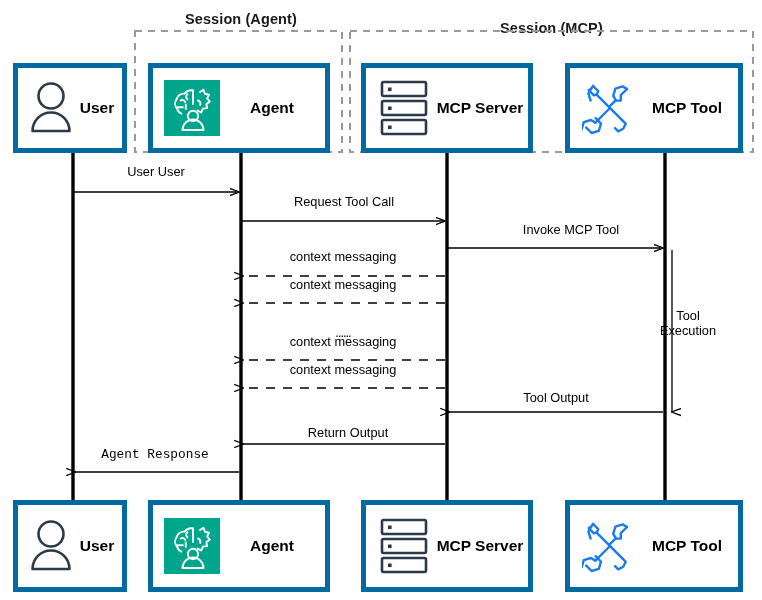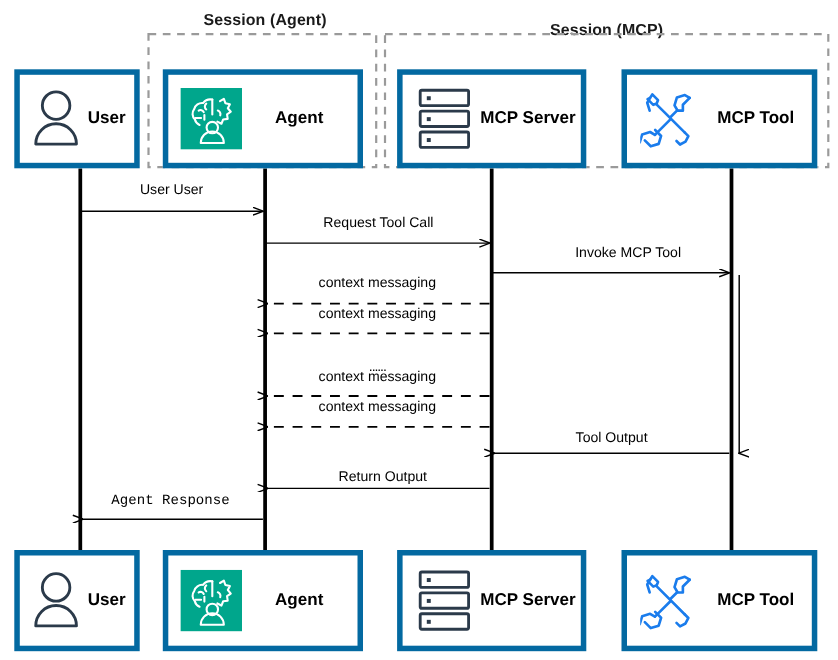--- a/index.html
+++ b/index.html
@@ -134,20 +134,24 @@
   <div class="msg-label" style="left:343px; top:249px;">context messaging</div>
   <div class="msg-label" style="left:343px; top:277px;">context messaging</div>
   <div class="ellipsis-label" style="left:343px; top:325px;">......</div>
   <div class="msg-label" style="left:343px; top:334px;">context messaging</div>
   <div class="msg-label" style="left:343px; top:362px;">context messaging</div>
 
   <div class="msg-label" style="left:556px; top:390px;">Tool Output</div>
   <div class="msg-label" style="left:324px; top:425px;padding-left:48px;">Return Output</div>
   <div class="msg-label" style="left:155px; top:447px;font-family:Liberation Mono, monospace;">Agent Response</div>
 
+  <div class="msg-label multiline" style="left:724px; top:308px; width:72px; margin-left:-36px;">
+    <span>Tool</span><br>
+    <span>Execution</span>
+  </div>
 
   <div class="actor-box" style="left:13px; top:63px; width:114px; height:90px;">
     <span class="actor-icon" style="width:50px; padding-left:8px;">
       <svg width="42" height="54" viewBox="0 0 42 54">
         <circle cx="21" cy="15" r="12.5" fill="none" stroke="#2B3A4A" stroke-width="2.6"></circle>
         <path d="M2.5,50 A18.5,18.5 0 0 1 39.5,50 Z" fill="none" stroke="#2B3A4A" stroke-width="2.6" stroke-linejoin="round"></path>
       </svg>
     </span>
     <span class="actor-name">User</span>
   </div>

